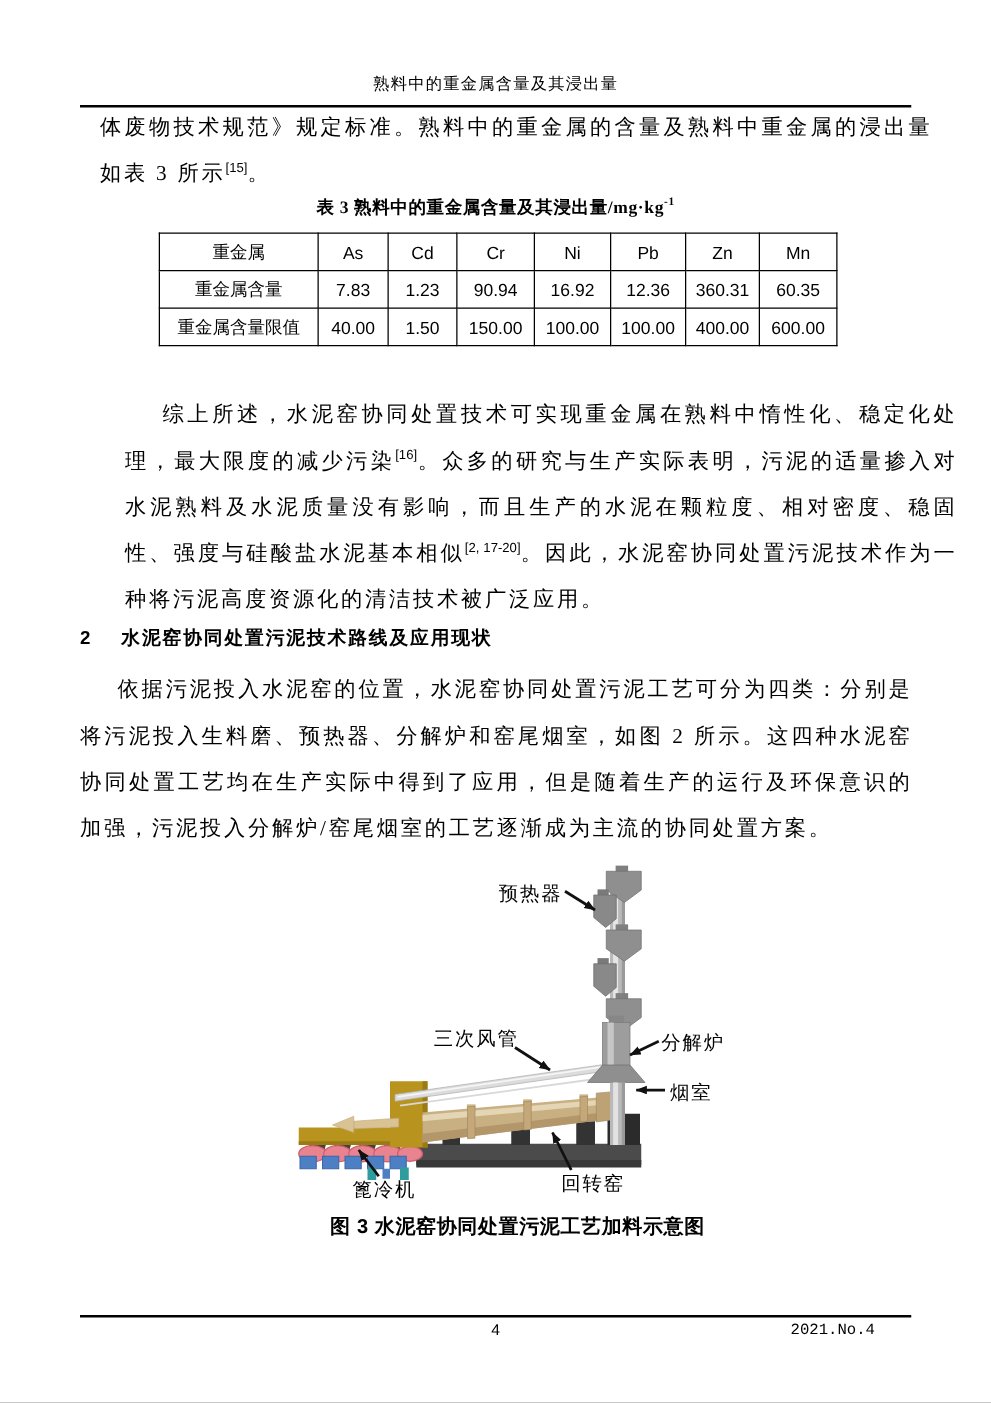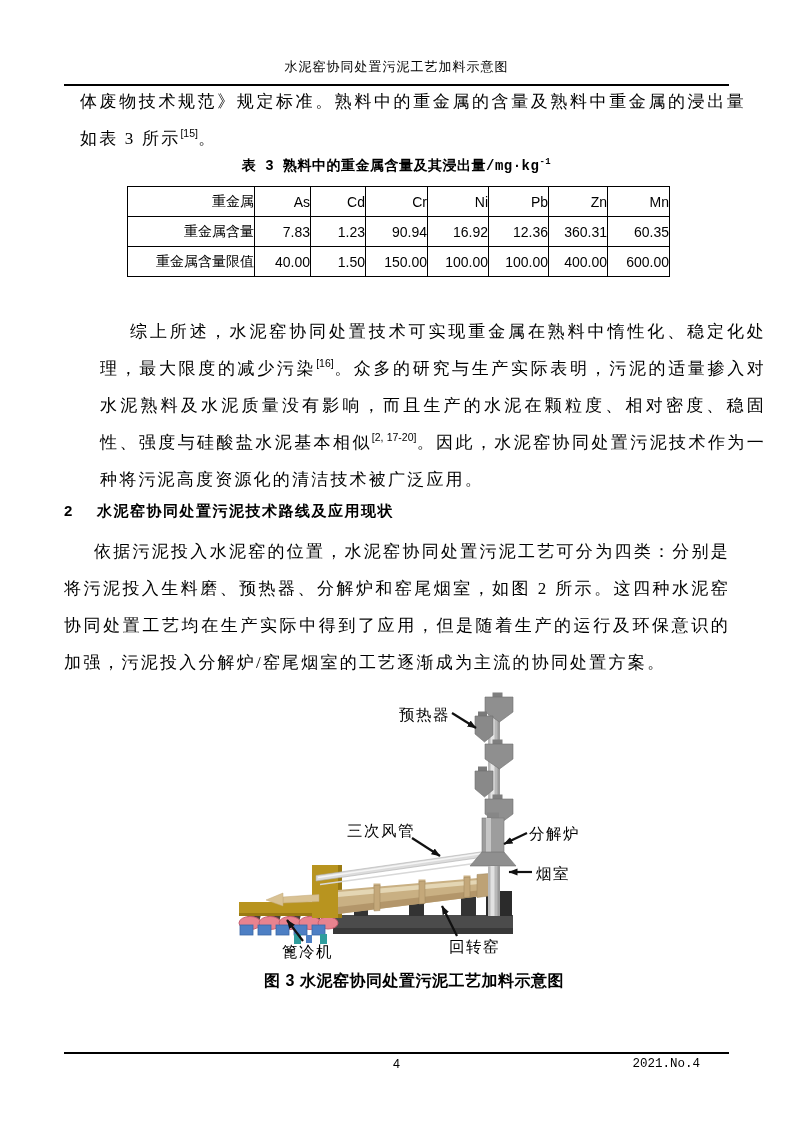--- a/index.html
+++ b/index.html
@@ -18,31 +18,31 @@
     font-size:17px;line-height:37px;letter-spacing:2.2px;
     text-align:justify;text-justify:inter-character;
   }
   .indent{text-indent:30px;}
   sup.ref{
     font-family:"Liberation Sans", sans-serif;font-size:10.5px;
     letter-spacing:0;line-height:0;
   }
   .table-title{
     position:absolute;top:157px;left:64px;width:665px;text-align:center;
-    font-family:Liberation Mono, monospace;font-weight:bold;font-size:14px;
+    font-family:Liberation Serif, serif;font-weight:bold;font-size:14px;
     letter-spacing:.5px;
   }
   .table-title sup{font-size:9px;line-height:0;}
   table.metals{
     position:absolute;top:186px;left:127px;border-collapse:collapse;
     table-layout:fixed;width:542px;
     font-family:"Liberation Sans", sans-serif;font-size:14px;
   }
   table.metals td{
-    border:1.6px solid #000;text-align:right;vertical-align:middle;
+    border:1.6px solid #000;text-align:center;vertical-align:middle;
     height:29px;padding:0;overflow:hidden;
   }
   h2.sec{
     position:absolute;top:497px;left:64px;width:680px;margin:0;
     font-family:"Liberation Sans", sans-serif;font-weight:bold;
     font-size:15px;line-height:28px;letter-spacing:1.5px;
   }
   .h-num{display:inline-block;width:33px;letter-spacing:0;}
   .fig-svg{position:absolute;left:228px;top:686px;width:394px;height:280px;}
   .fig-svg text{
@@ -62,21 +62,21 @@
   .foot-issue{
     position:absolute;top:1057px;left:64px;width:636px;text-align:right;
     font-family:Liberation Mono, monospace;font-size:12.5px;
   }
 </style>
 </head>
 <body>
 
 <div class="page">
 
-  <div class="running-head">水泥窑协同处置污泥工艺加料示意图</div>
+  <div class="running-head">熟料中的重金属含量及其浸出量</div>
   <div class="head-rule"></div>
 
   <p class="body-par" style="top:83px;margin-left:16px;"><span>体废物技术规范》规定标准。熟料中的重金属的含量及熟料中重金属的浸出量如表 3 所示</span><sup class="ref">[15]</sup><span>。</span></p>
 
   <div class="table-title"><span>表 3 熟料中的重金属含量及其浸出量/mg·kg</span><sup>-1</sup></div>
 
   <table class="metals">
     <colgroup>
       <col style="width:127px">
         <col style="width:56px">

